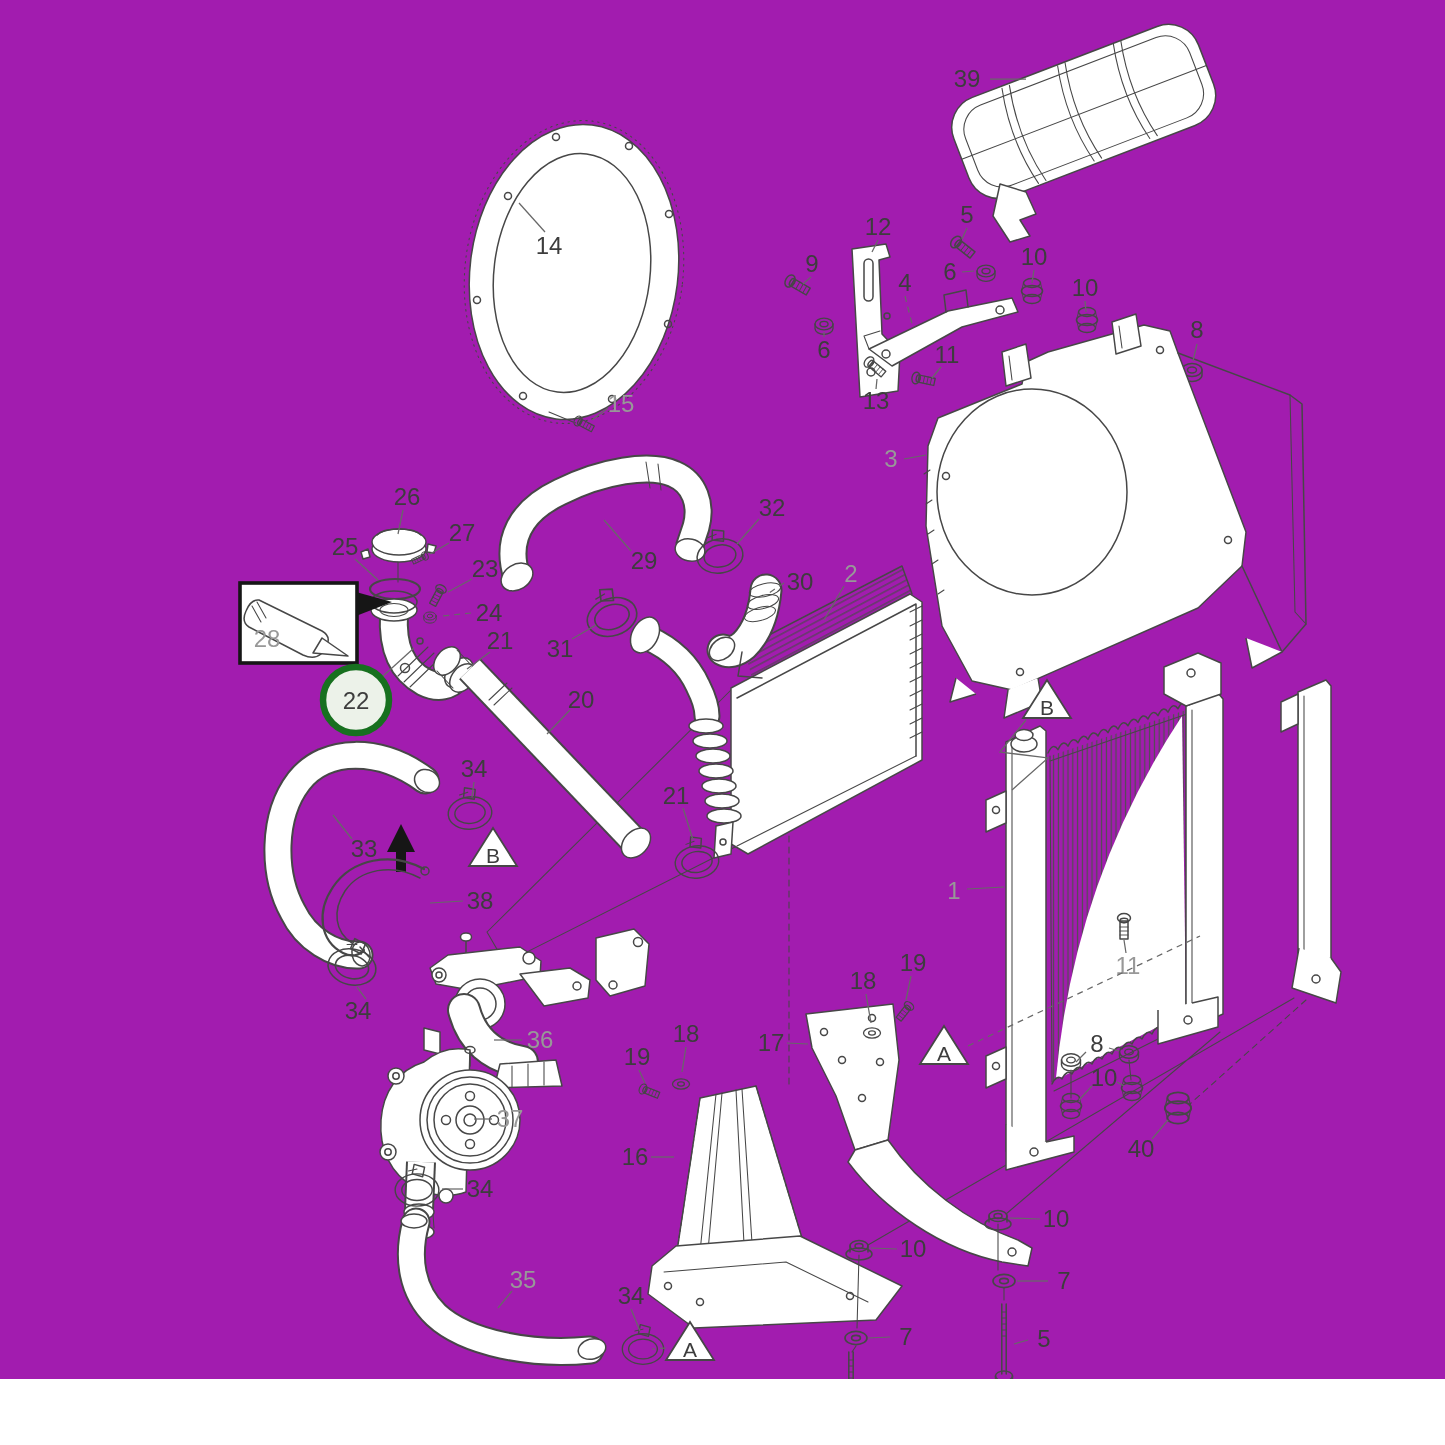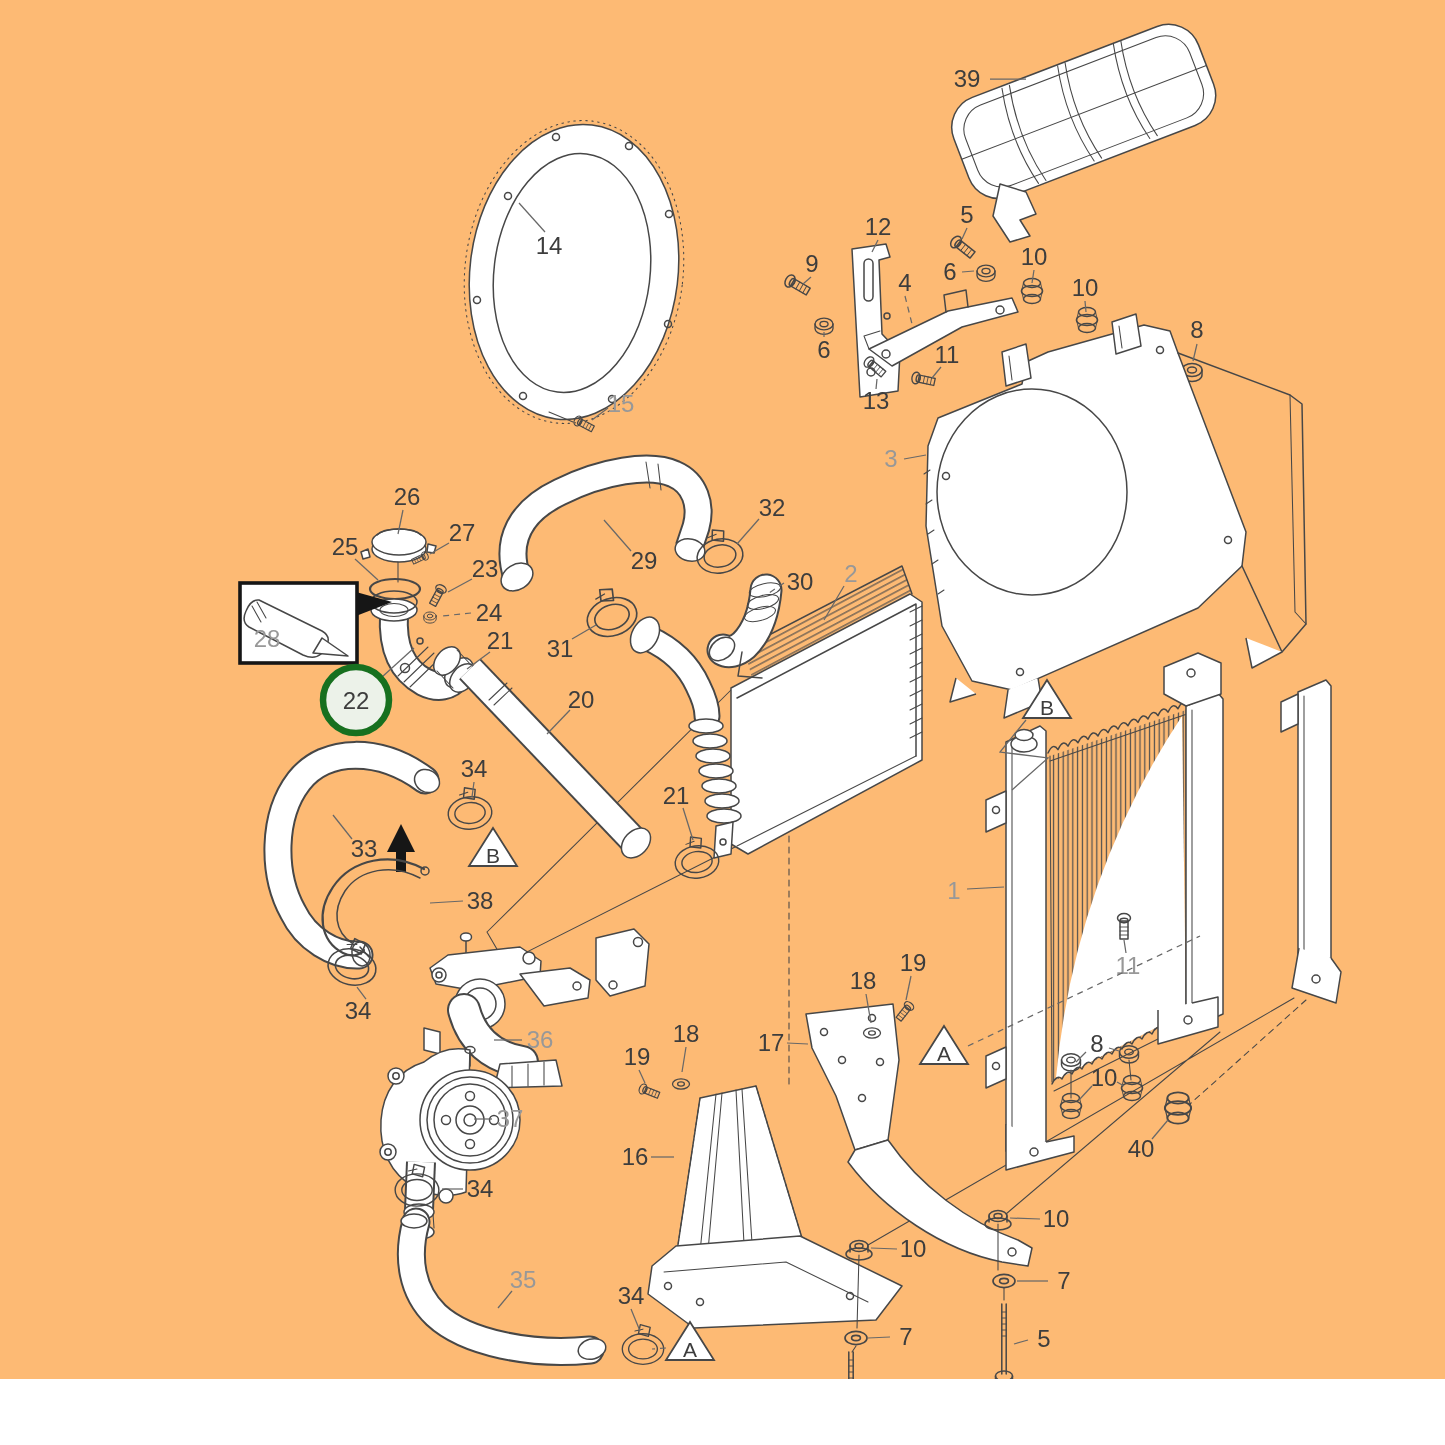--- a/index.html
+++ b/index.html
@@ -1,16 +1,16 @@
 <!DOCTYPE html>
 <html style="--line: #474747; --ink: #161616; --label: #3d3d3d; --muted: #989898;"><head>
 <meta charset="utf-8">
 <style>
   html,body{margin:0;padding:0;background:#fff}
-  .stage{width:1445px;height:1379px;position:relative;background:#fdba74;font-family:"Liberation Sans",sans-serif;overflow:hidden}
+  .stage{width:1445px;height:1379px;position:relative;background:#a21caf;font-family:"Liberation Sans",sans-serif;overflow:hidden}
   svg{display:block}
   #art .s{fill:none;stroke:var(--line,#444);stroke-width:1.5;stroke-linejoin:round;stroke-linecap:round}
   #art .sf{fill:#fff;stroke:var(--line,#444);stroke-width:1.5;stroke-linejoin:round}
   #art .w0{stroke-width:1.05}
   #art .w2{stroke-width:2.2}
   #art .dsh{stroke-dasharray:6 5}
   #art .t{fill:none;stroke:var(--line,#444);stroke-linecap:round}
   #art .tw{fill:none;stroke:#fff;stroke-linecap:round}
   #art .bt{stroke-linecap:butt}
   .label{font-family:"Liberation Sans",sans-serif;font-size:24px;fill:var(--label,#3d3d3d)}

